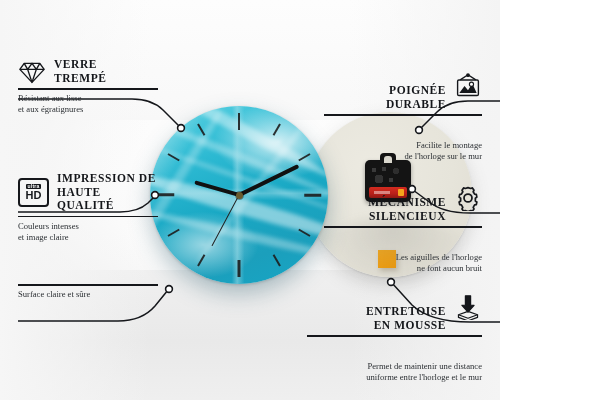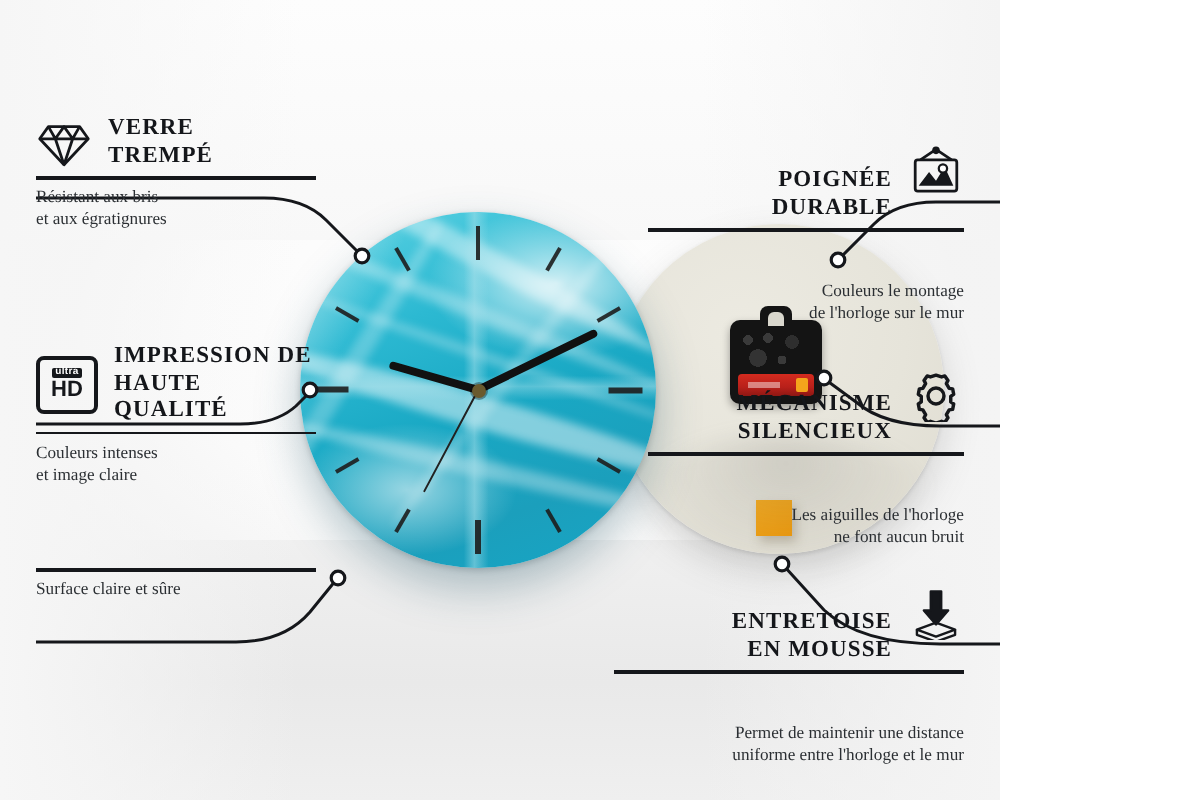--- a/index.html
+++ b/index.html
@@ -204,21 +204,21 @@
       <svg class="ico" viewBox="0 0 32 30">
         <g fill="none" stroke="#15171b" stroke-width="1.6" stroke-linejoin="round">
           <path d="M7,5 L25,5 L30,12 L16,27 L2,12 Z"></path>
           <path d="M2,12 L30,12 M7,5 L11,12 L16,27 M25,5 L21,12 L16,27 M11,12 L16,5 L21,12"></path>
         </g>
       </svg>
       <div class="co-title">VERRE
 TREMPÉ</div>
     </div>
     <div class="co-rule" style="width:140px;"></div>
-    <div class="co-sub">Résistant aux bris
+    <div class="co-sub">Résistant aux lisse
 et aux égratignures</div>
   </div>
 
   <div class="callout left" style="left:18px;top:172px;width:140px;">
     <div class="co-head">
       <div class="hd">
         <span class="u">ultra</span>
         <span class="d">HD</span>
       </div>
       <div class="co-title">IMPRESSION DE
@@ -242,21 +242,21 @@
         <g fill="none" stroke="#15171b" stroke-width="1.6">
           <path d="M16,2 L7,8 M16,2 L25,8"></path>
           <circle cx="16" cy="2.5" r="1.4" fill="#15171b"></circle>
           <rect x="4" y="8" width="24" height="18" rx="1.5"></rect>
           <path d="M6,23 L12,15 L16,20 L21,12 L26,23 Z" fill="#15171b" stroke="none"></path>
           <circle cx="20" cy="13" r="2.4" fill="#fff" stroke="#15171b" stroke-width="1.3"></circle>
         </g>
       </svg>
     </div>
     <div class="co-rule" style="width:158px;"></div>
-    <div class="co-sub">Couleurs le montage
+    <div class="co-sub">Facilite le montage
 de l'horloge sur le mur</div>
   </div>
 
   <div class="callout right" style="right:18px;top:172px;width:158px;">
     <div class="co-head">
       <div class="co-title">MÉCANISME
 SILENCIEUX</div>
       <svg class="ico" viewBox="0 0 32 30">
         <g fill="none" stroke="#15171b" stroke-width="2" stroke-linejoin="round">
           <path d="M16,3 l3.2,1 1.9,-0.6 1.8,2.6 -0.9,1.8 1.6,2.8 2,0.3 0.6,3.1 -1.7,1.2 0,3.2 1.7,1.2 -0.6,3.1 -2,0.3 -1.6,2.8 0.9,1.8 -1.8,2.6 -1.9,-0.6 -3.2,1 -3.2,-1 -1.9,0.6 -1.8,-2.6 0.9,-1.8 -1.6,-2.8 -2,-0.3 -0.6,-3.1 1.7,-1.2 0,-3.2 -1.7,-1.2 0.6,-3.1 2,-0.3 1.6,-2.8 -0.9,-1.8 1.8,-2.6 1.9,0.6 Z"></path>

